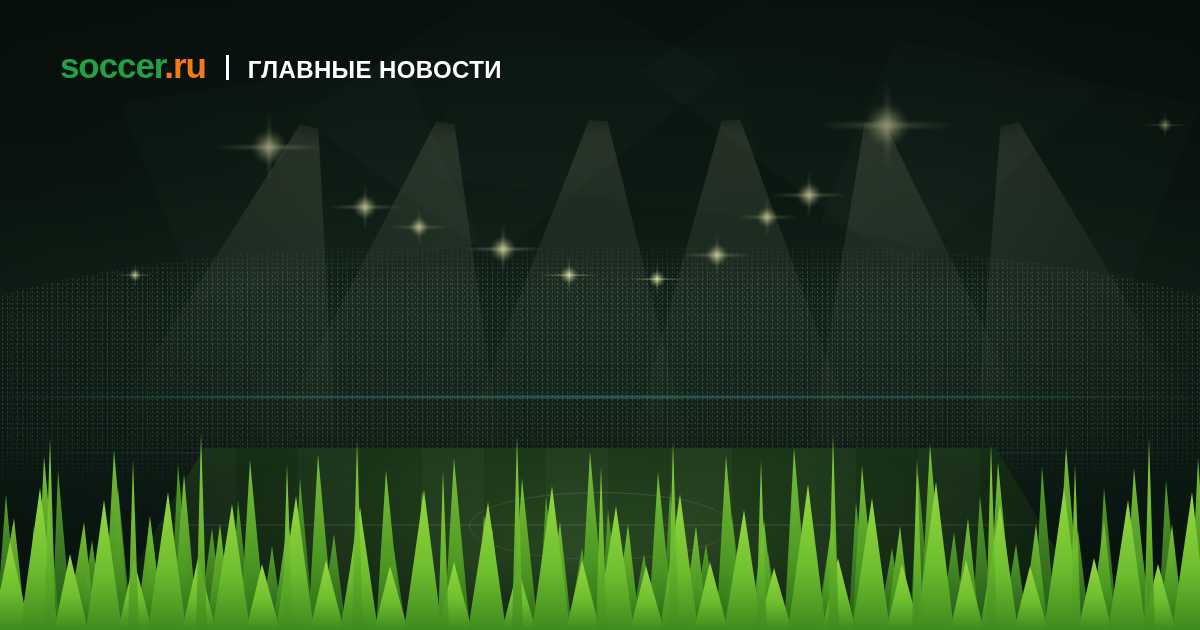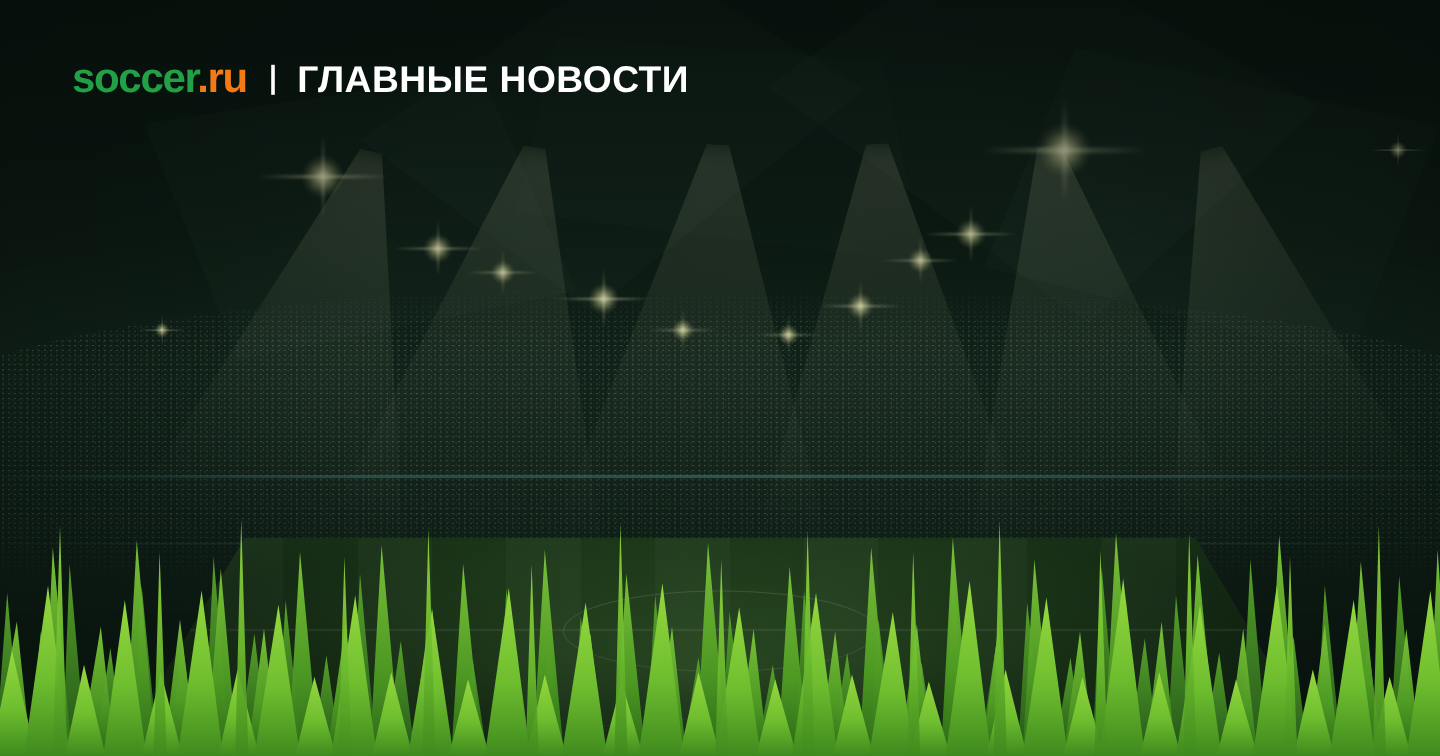--- a/index.html
+++ b/index.html
@@ -224,21 +224,21 @@
     display: inline-block;
     width: 3px;
     height: 25px;
     background: #ffffff;
     margin: 0 19px 0 20px;
     position: relative;
     top: 2px;
   }
   .header-title {
     color: #ffffff;
-    font-size: 31px;
+    font-size: 24px;
     font-weight: 700;
     letter-spacing: .4px;
     line-height: 1;
     white-space: nowrap;
   }
 
   
   .headline {
     position: absolute;
     left: 60px;

